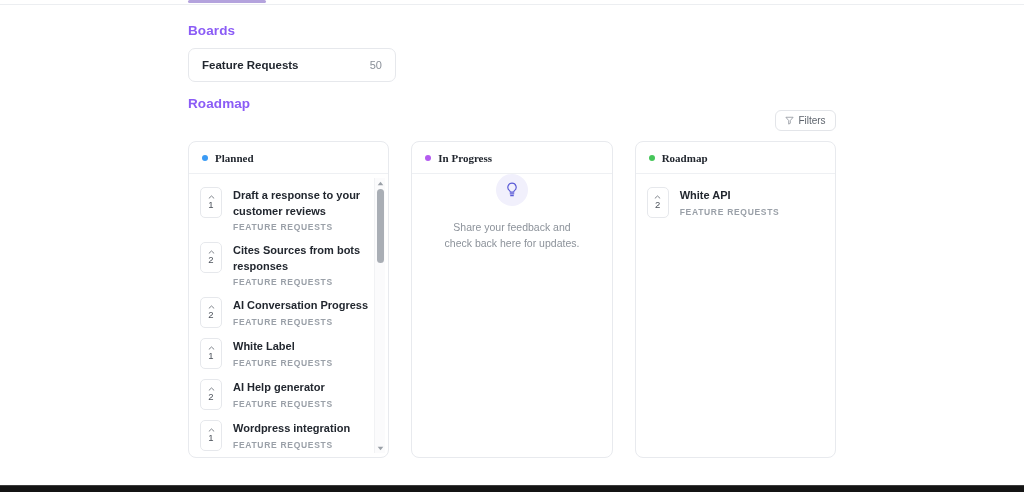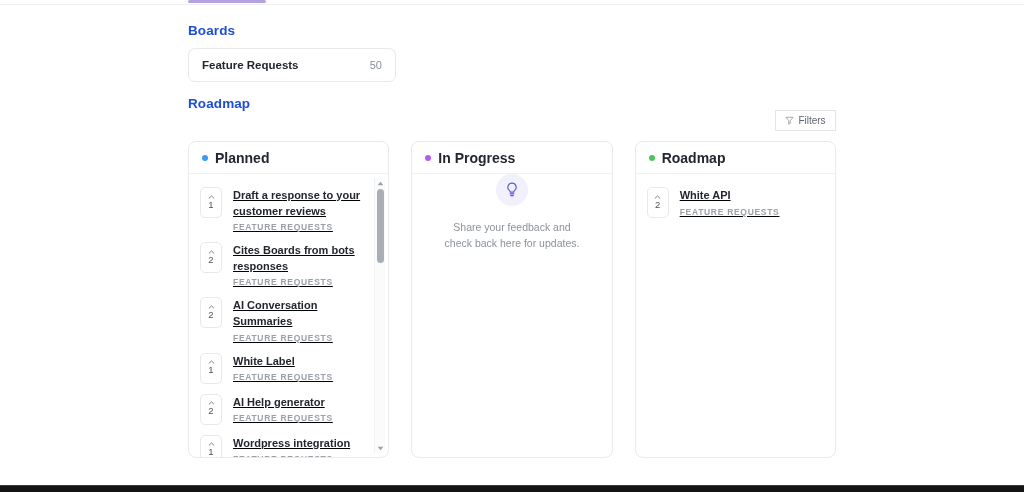--- a/index.html
+++ b/index.html
@@ -31,21 +31,21 @@
     position: absolute;
     left: 188px; top: 0;
     width: 78px; height: 3px;
     background: #b4a3dd;
     border-radius: 2px;
   }
 
   .section-title {
     font-size: 13.5px;
     font-weight: bold;
-    color: #1d4ed8;
+    color: #8b5cf6;
     letter-spacing: 0.1px;
   }
 
   
   #boards-title { position: absolute; left: 188px; top: 23px; }
 
   .board-card {
     position: absolute;
     left: 188px; top: 48px;
     width: 208px; height: 34px;
@@ -68,21 +68,21 @@
   }
 
   
   #roadmap-title { position: absolute; left: 188px; top: 96px; }
 
   .filters-btn {
     position: absolute;
     left: 775px; top: 110px;
     width: 61px; height: 21px;
     border: 1px solid #e3e5e9;
-    border-radius: 0;
+    border-radius: 6px;
     background: #fff;
     display: flex;
     align-items: center;
     justify-content: center;
     gap: 4px;
     cursor: pointer;
   }
   .filters-btn svg { display: block; }
   .filters-label {
     font-size: 10px;
@@ -117,23 +117,24 @@
     gap: 7px;
     padding: 0 13px;
     border-bottom: 1px solid #eef0f3;
   }
   .dot {
     width: 6px; height: 6px;
     border-radius: 50%;
     flex: 0 0 6px;
   }
   .col-title {
-    font-size: 14px;
+    font-size: 11px;
     font-weight: bold;
     color: #22272f;
+    font-family: Liberation Serif, serif;
   }
 
   
   .col-body {
     flex: 1 1 auto;
     position: relative;
     overflow: hidden;
   }
   .list {
     position: absolute;
@@ -163,21 +164,21 @@
     padding: 3px 0;
     cursor: pointer;
   }
   .vote svg { display: block; margin-bottom: 1px; }
   .vote-count {
     font-size: 9.5px;
     color: #4c525b;
     line-height: 1.1;
   }
 
-  .item-body { flex: 1 1 auto; min-width: 0; padding-top: 1px; text-decoration: underline; }
+  .item-body { flex: 1 1 auto; min-width: 0; padding-top: 1px; }
   .item-title {
     font-size: 11px;
     font-weight: bold;
     color: #22272f;
     line-height: 1.42;
   }
   .item-board {
     font-size: 8.5px;
     font-weight: bold;
     color: #9aa0a8;
@@ -302,35 +303,35 @@
             <div class="item">
               <div class="vote">
                 <span>
                   <svg width="7" height="4" viewBox="0 0 8 5">
                     <path d="M1 4 4 1.2 7 4" fill="none" stroke="#6e747c" stroke-width="1.1" stroke-linecap="round" stroke-linejoin="round"></path>
                   </svg>
                 </span>
                 <span class="vote-count">2</span>
               </div>
               <div class="item-body">
-                <div class="item-title">Cites Boards from bots responses</div>
+                <div class="item-title">Cites Sources from bots responses</div>
                 <div class="item-board">FEATURE REQUESTS</div>
               </div>
             </div>
             <div class="item">
               <div class="vote">
                 <span>
                   <svg width="7" height="4" viewBox="0 0 8 5">
                     <path d="M1 4 4 1.2 7 4" fill="none" stroke="#6e747c" stroke-width="1.1" stroke-linecap="round" stroke-linejoin="round"></path>
                   </svg>
                 </span>
                 <span class="vote-count">2</span>
               </div>
               <div class="item-body">
-                <div class="item-title">AI Conversation Summaries</div>
+                <div class="item-title">AI Conversation Progress</div>
                 <div class="item-board">FEATURE REQUESTS</div>
               </div>
             </div>
             <div class="item">
               <div class="vote">
                 <span>
                   <svg width="7" height="4" viewBox="0 0 8 5">
                     <path d="M1 4 4 1.2 7 4" fill="none" stroke="#6e747c" stroke-width="1.1" stroke-linecap="round" stroke-linejoin="round"></path>
                   </svg>
                 </span>

